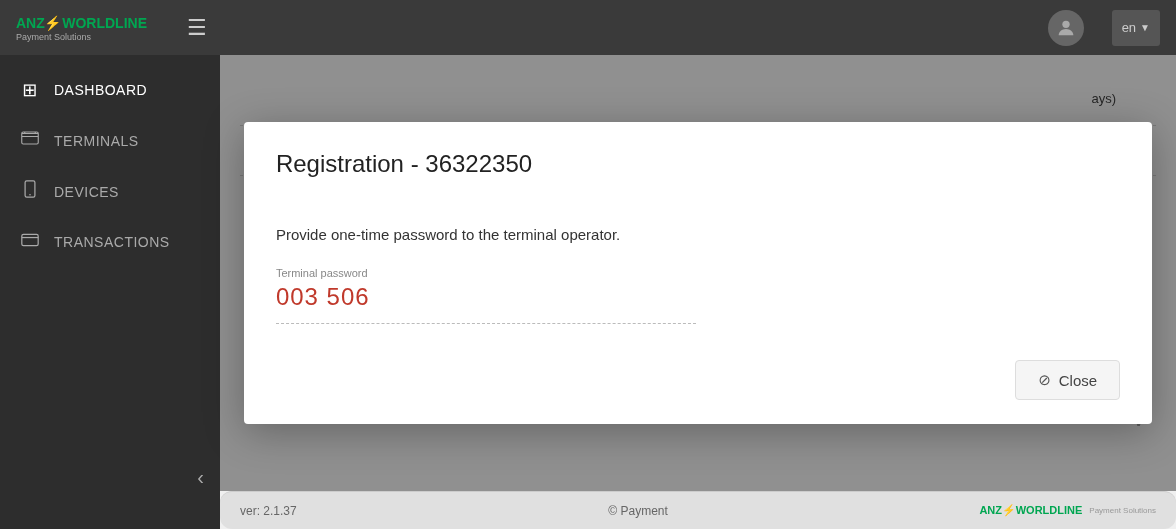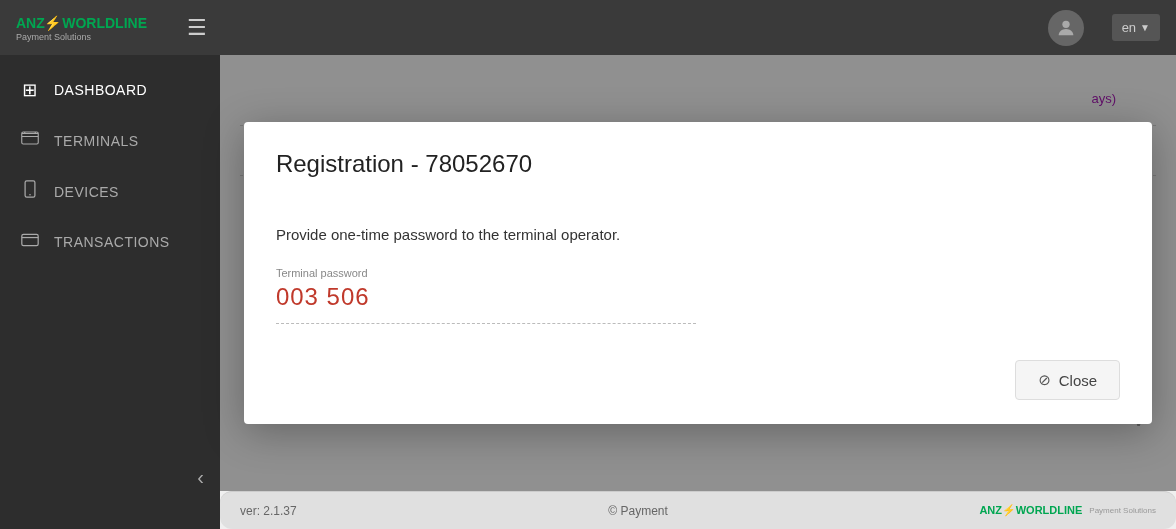--- a/index.html
+++ b/index.html
@@ -6,21 +6,21 @@
     body { font-family: 'Segoe UI', Arial, sans-serif; background: #2d2d2d; width: 1176px; height: 529px; overflow: hidden; position: relative; }
 
     
     .header {
       position: absolute; top: 0; left: 0; right: 0; height: 55px;
       background: #3a3a3a; display: flex; align-items: center; justify-content: space-between;
       padding: 0 16px; z-index: 10;
     }
     .header-logo { display: flex; align-items: center; }
     .hamburger { color: #ccc; font-size: 22px; cursor: pointer; margin-left: 24px; }
-    .header-right { display: flex; align-items: center; gap: 28px; }
+    .header-right { display: flex; gap: 28px; }
     .avatar-icon { width: 36px; height: 36px; border-radius: 50%; background: #666; display: flex; align-items: center; justify-content: center; color: #ccc; font-size: 20px; }
     .lang-btn { background: #555; border: none; color: #ccc; padding: 6px 10px; border-radius: 3px; cursor: pointer; font-size: 13px; display: flex; align-items: center; gap: 4px; }
     .lang-btn .chevron { font-size: 10px; }
 
     
     .sidebar {
       position: absolute; top: 55px; left: 0; bottom: 0; width: 220px;
       background: #2d2d2d; padding-top: 10px; z-index: 5;
     }
     .sidebar-item {
@@ -163,21 +163,21 @@
     <span>Transactions</span>
   </div>
 
   <div class="sidebar-collapse">
     <span class="collapse-btn">‹</span>
   </div>
 </div>
 
 <div class="main">
   <div class="bg-content">
-    <div style="position:absolute;top:36px;right:60px;color:#a21caf;font-size:13px;">
+    <div style="position:absolute;top:36px;right:60px;color:#404040;font-size:13px;">
       <span>ays)</span>
     </div>
     <div class="bg-dotted-row" style="position:absolute;top:50px;left:20px;right:20px;"></div>
     <div class="bg-dotted-row" style="position:absolute;top:100px;left:20px;right:20px;"></div>
     <button class="bg-green-btn">
       <span>ation</span>
     </button>
     <span class="bg-chevron">∨</span>
   </div>
 </div>
@@ -188,21 +188,21 @@
   <div class="footer-logo">
     <span style="color:#00a651;font-weight:bold;font-size:11px;">ANZ⚡WORLDLINE</span>
     <span style="color:#999;font-size:8px;margin-left:3px;">Payment Solutions</span>
   </div>
 </div>
 
 <div class="overlay">
   <div class="modal">
 
     <div class="modal-header">
-      <div class="modal-title">Registration - 78052670</div>
+      <div class="modal-title">Registration - 36322350</div>
     </div>
 
 
     <div class="modal-body">
       <p class="modal-description">Provide one-time password to the terminal operator.</p>
       <div>
         <div class="field-label">Terminal password</div>
         <div class="field-value">003 506</div>
         <hr class="field-dotted-line">
       </div>

